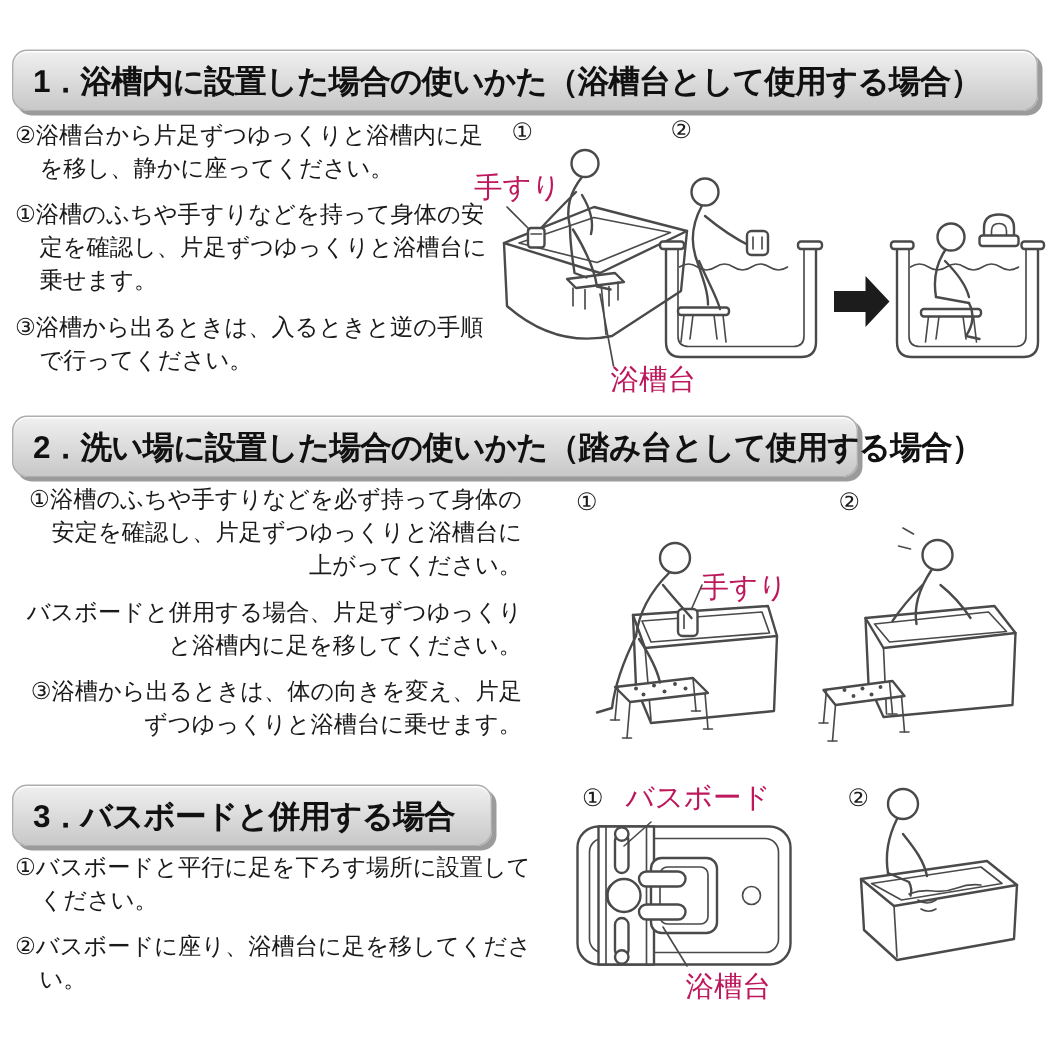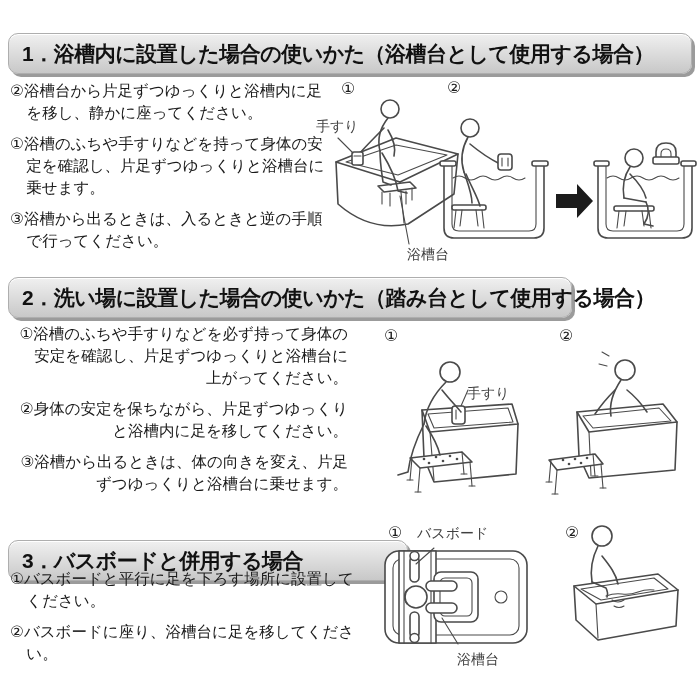--- a/index.html
+++ b/index.html
@@ -40,24 +40,24 @@
     line-height:22px;
   }
   .fig-num{
     position:absolute;
     font-size:16px;
     line-height:18px;
     color:#1a1a1a;
   }
   .fig-label{
     position:absolute;
-    font-size:14px;
+    font-size:19px;
     line-height:16px;
     white-space:nowrap;
-    color:#404040;
+    color:#be185d;
   }
   svg{position:absolute;overflow:visible;}
   .ln{fill:none;stroke:#4a4a4a;stroke-width:1.6;stroke-linecap:round;stroke-linejoin:round;}
   .th{fill:none;stroke:#4a4a4a;stroke-width:1.1;stroke-linecap:round;stroke-linejoin:round;}
   .fw{fill:#ffffff;stroke:#4a4a4a;stroke-width:1.6;stroke-linecap:round;stroke-linejoin:round;}
   .dot{fill:#4a4a4a;stroke:none;}
   .blk{fill:#1c1c1c;stroke:none;}
 </style>
 </head>
 <body>
@@ -151,21 +151,21 @@
       <path class="ln" d="M210,92 C214,100 212,108 208,114 l9,2"></path>
     </g>
   </svg>
 
   <div class="hdr" style="left:8px;top:277px;width:564px;">
     <span>2．洗い場に設置した場合の使いかた（踏み台として使用する場合）</span>
   </div>
 
   <div class="steps" style="left:10px;top:323px;width:338px;text-align:right;">
     <p>①浴槽のふちや手すりなどを必ず持って身体の安定を確認し、片足ずつゆっくりと浴槽台に上がってください。</p>
-    <p>②身体の安定を保ちながら、片足ずつゆっくりと浴槽内に足を移してください。</p>
+    <p>バスボードと併用する場合、片足ずつゆっくりと浴槽内に足を移してください。</p>
     <p>③浴槽から出るときは、体の向きを変え、片足ずつゆっくりと浴槽台に乗せます。</p>
   </div>
 
   <span class="fig-num" style="left:384px;top:327px;">①</span>
   <span class="fig-num" style="left:559px;top:327px;">②</span>
   <span class="fig-label" style="left:467px;top:385px;">手すり</span>
 
   <svg style="left:366px;top:342px;" width="192" height="168" viewBox="0 0 192 168">
     <path class="fw" d="M56,68 L146,62 L152,82 L64,90 Z"></path>
     <path class="th" d="M62,72 L142,66 L147,80 L68,86 Z"></path>
@@ -213,21 +213,21 @@
       <circle class="dot" cx="20" cy="112" r="1.3"></circle>
         <circle class="dot" cx="32" cy="111" r="1.3"></circle>
       <circle class="dot" cx="44" cy="110" r="1.3"></circle>
         <circle class="dot" cx="26" cy="116" r="1.3"></circle>
       <circle class="dot" cx="38" cy="115" r="1.3"></circle>
       <path class="th" d="M14,122 L12,146 M58,116 L60,140 M8,112 L6,134 M50,106 L52,128"></path>
       <path class="th" d="M9,146 l6,0 M57,140 l6,0 M3,134 l6,0 M49,128 l6,0"></path>
     </g>
   </svg>
 
-  <div class="hdr" style="left:8px;top:540px;width:400px;">
+  <div class="hdr" style="left:8px;top:523px;width:320px;">
     <span>3．バスボードと併用する場合</span>
   </div>
 
   <div class="steps" style="left:10px;top:568px;width:352px;">
     <p>①バスボードと平行に足を下ろす場所に設置してください。</p>
     <p>②バスボードに座り、浴槽台に足を移してください。</p>
   </div>
 
   <span class="fig-num" style="left:388px;top:524px;">①</span>
   <span class="fig-num" style="left:565px;top:524px;">②</span>

